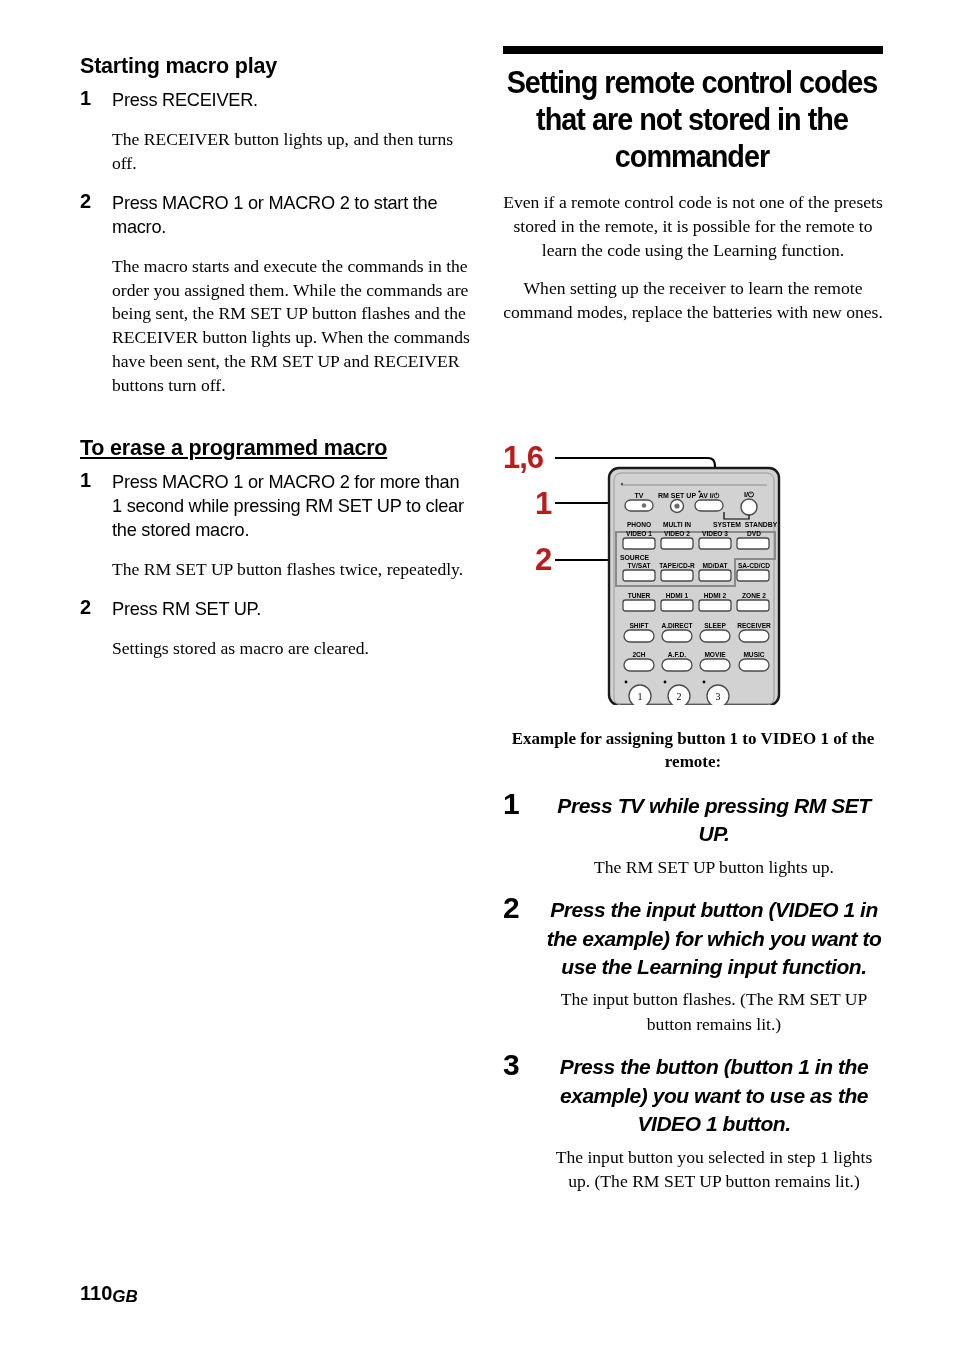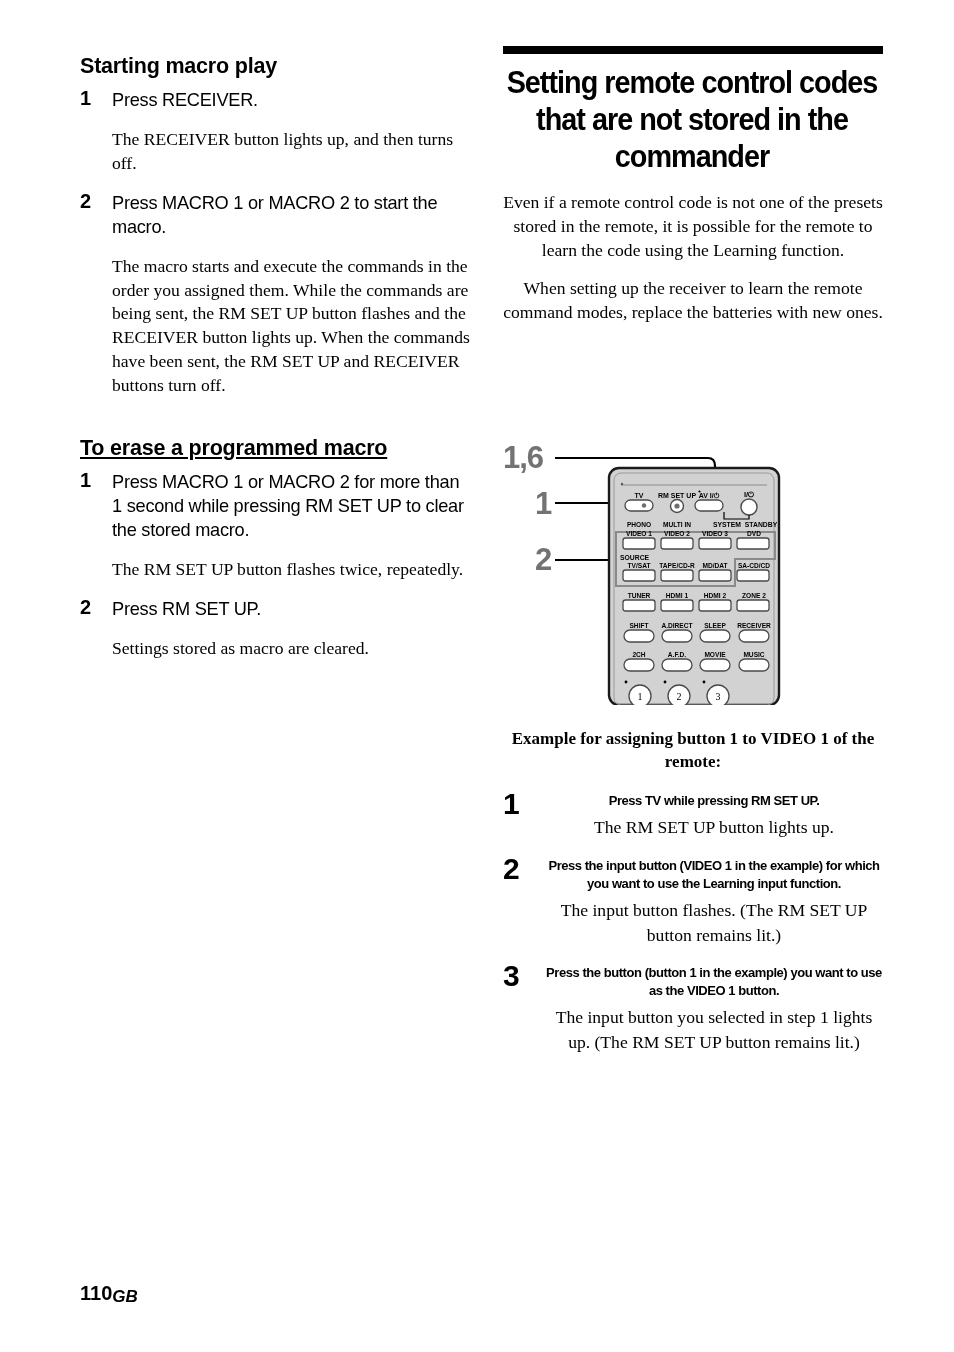--- a/index.html
+++ b/index.html
@@ -97,23 +97,24 @@
     padding-left: 42px;
     margin-bottom: 17px;
   }
   .step-lg .step-num {
     font-size: 30px;
     top: -5px;
   }
   .step-lg .step-title {
     font-family: "Liberation Sans", sans-serif;
     font-weight: bold;
-    font-size: 13px;
+    font-size: 21px;
     line-height: 1.35;
     letter-spacing: -0.45px;
+    font-style: italic;
   }
   .step-lg .step-body {
     font-size: 17.6px;
     line-height: 1.4;
     margin-top: 6px;
   }
 
   
   .body-text {
     font-family: "Liberation Serif", serif;
@@ -159,21 +160,21 @@
     position: absolute;
     left: 503px;
     top: 440px;
     width: 390px;
     height: 265px;
   }
   .callout {
     position: absolute;
     font-family: "Liberation Sans", sans-serif;
     font-weight: bold;
-    color: #737373;
+    color: #b91c1c;
     line-height: 1;
   }
   .callout-16 { left: 0px;  top: 2px;  font-size: 31px; letter-spacing: -1px; }
   .callout-1  { left: 32px; top: 48px; font-size: 31px; }
   .callout-2  { left: 32px; top: 104px; font-size: 31px; }
 
   .remote-svg { position: absolute; left: 0; top: 0; }
 </style>
 </head>
 <body>

